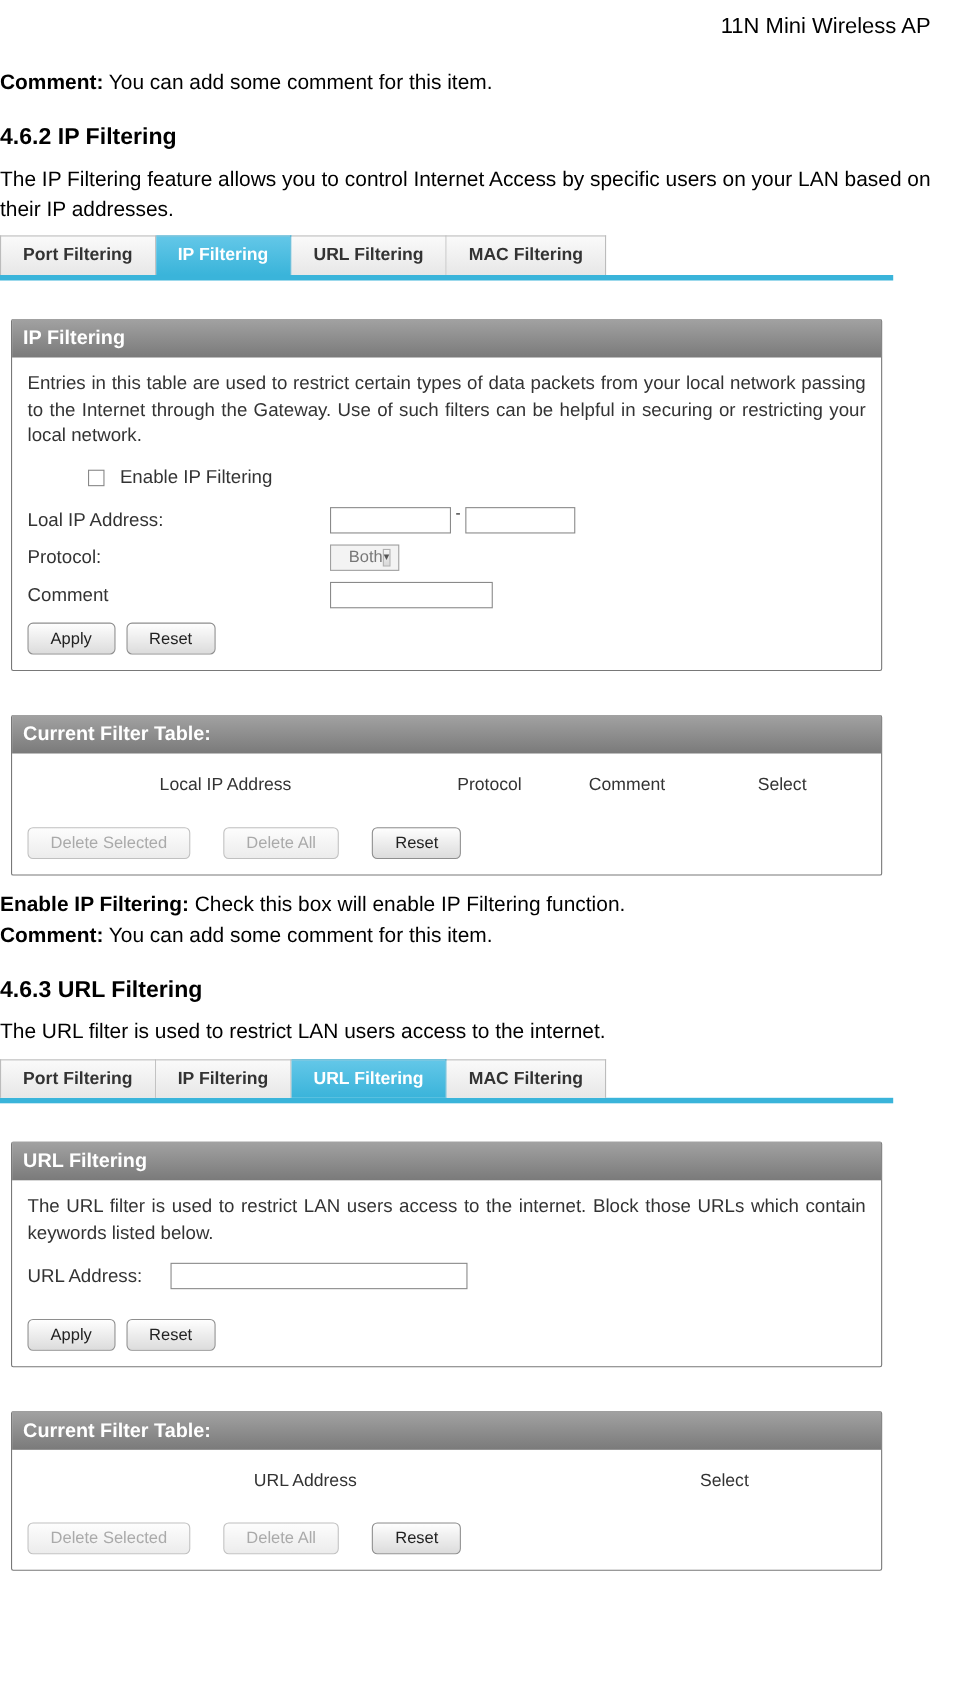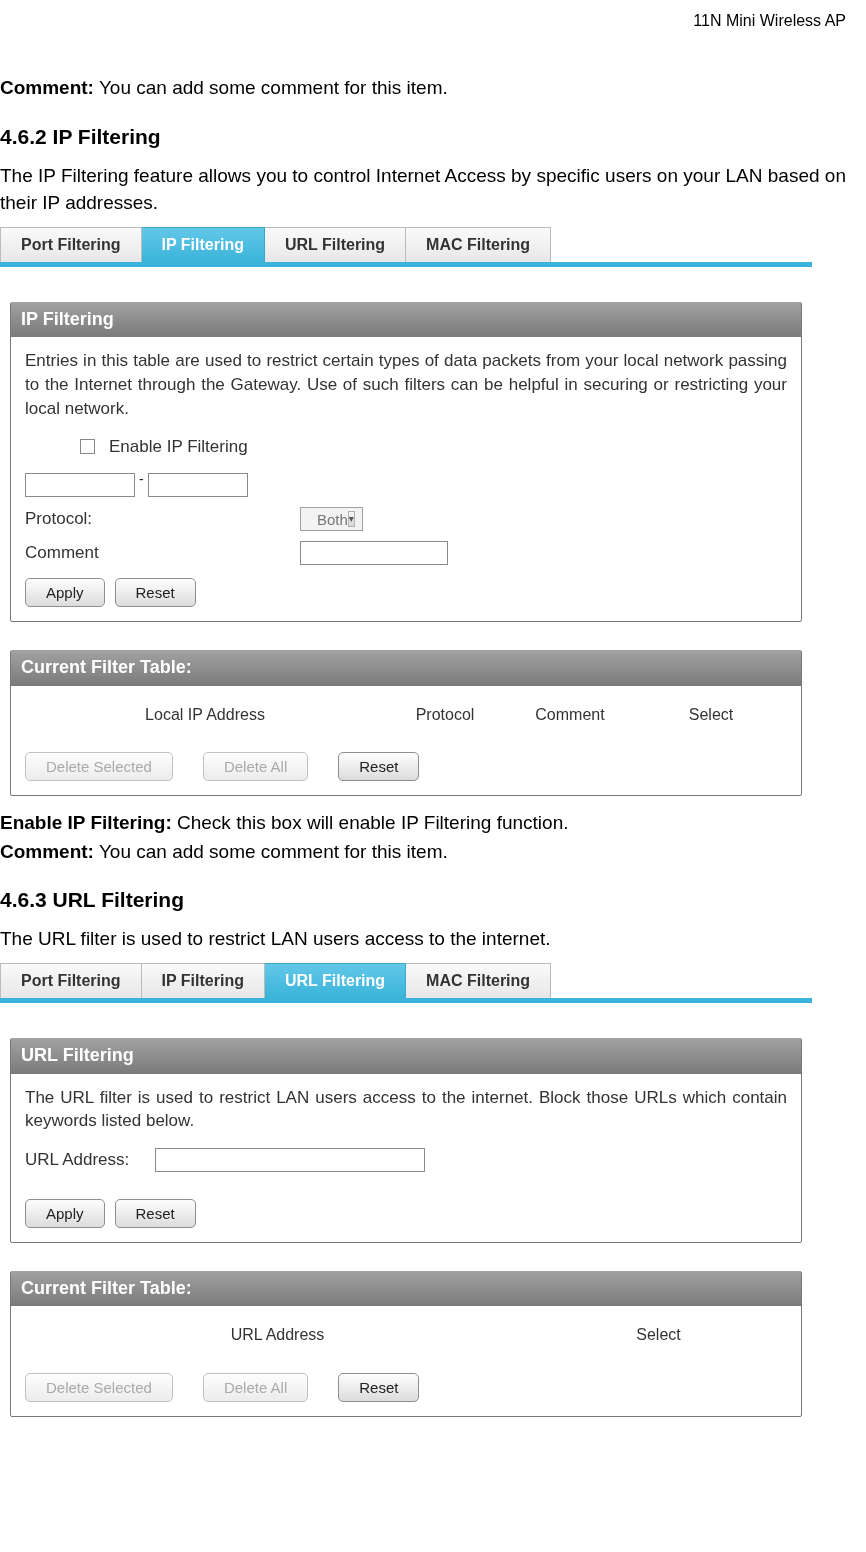--- a/index.html
+++ b/index.html
@@ -7,22 +7,22 @@
     font-family: Arial, Helvetica, sans-serif;
     width: 866px;
     margin: 0 auto;
     padding: 10px 20px 30px 0;
     font-size: 19px;
     color: #000;
     line-height: 1.4;
   }
   .header-title {
     text-align: right;
-    font-size: 16px;
-    margin-bottom: 43px;
+    font-size: 20px;
+    margin-bottom: 25px;
   }
   .para { margin-bottom: 10px; text-align: justify; }
   .para b { font-weight: bold; }
   h3.section-title { font-size: 21px; font-weight: bold; margin: 20px 0 12px; }
   .screenshot {
     width: 812px;
     margin: 8px 0 14px 0;
     font-family: Verdana, Arial, sans-serif;
   }
   
@@ -123,21 +123,21 @@
     padding: 3px 20px;
     font-size: 15px;
     background: linear-gradient(to bottom, #fefefe, #dcdcdc);
     color: #222;
   }
   .btn.disabled {
     color: #aaa;
     border-color: #c0c0c0;
     background: linear-gradient(to bottom, #fdfdfd, #ececec);
   }
-  .panel.second { margin-top: 28px; }
+  .panel.second { margin-top: 40px; }
   .table-header-row {
     display: flex;
     padding: 6px 0 2px 0;
     font-size: 16px;
   }
   .table-header-row.ip .c1 { flex: 0 0 360px; text-align: center; }
   .table-header-row.ip .c2 { flex: 0 0 120px; text-align: center; }
   .table-header-row.ip .c3 { flex: 0 0 130px; text-align: center; }
   .table-header-row.ip .c4 { flex: 1; text-align: center; }
   .table-header-row.url .c1 { flex: 0 0 505px; text-align: center; }
@@ -174,20 +174,21 @@
   <div class="blue-divider"></div>
 
   <div class="panel">
     <div class="panel-title">IP Filtering</div>
     <div class="panel-desc">Entries in this table are used to restrict certain types of data packets from your local network passing to the Internet through the Gateway. Use of such filters can be helpful in securing or restricting your local network.</div>
     <div class="form-row-check">
       <span class="checkbox-box"></span>
       <span>Enable IP Filtering</span>
     </div>
     <div class="form-label-row">
+      <span class="label">Loal IP Address:</span>
       <span class="text-input ip"></span>
       <span class="dash-sep">-</span>
       <span class="text-input ip2"></span>
     </div>
     <div class="form-label-row">
       <span class="label">Protocol:</span>
       <span class="select-box">
         <span>Both</span>
         <span class="select-arrow">▾</span>
       </span>

